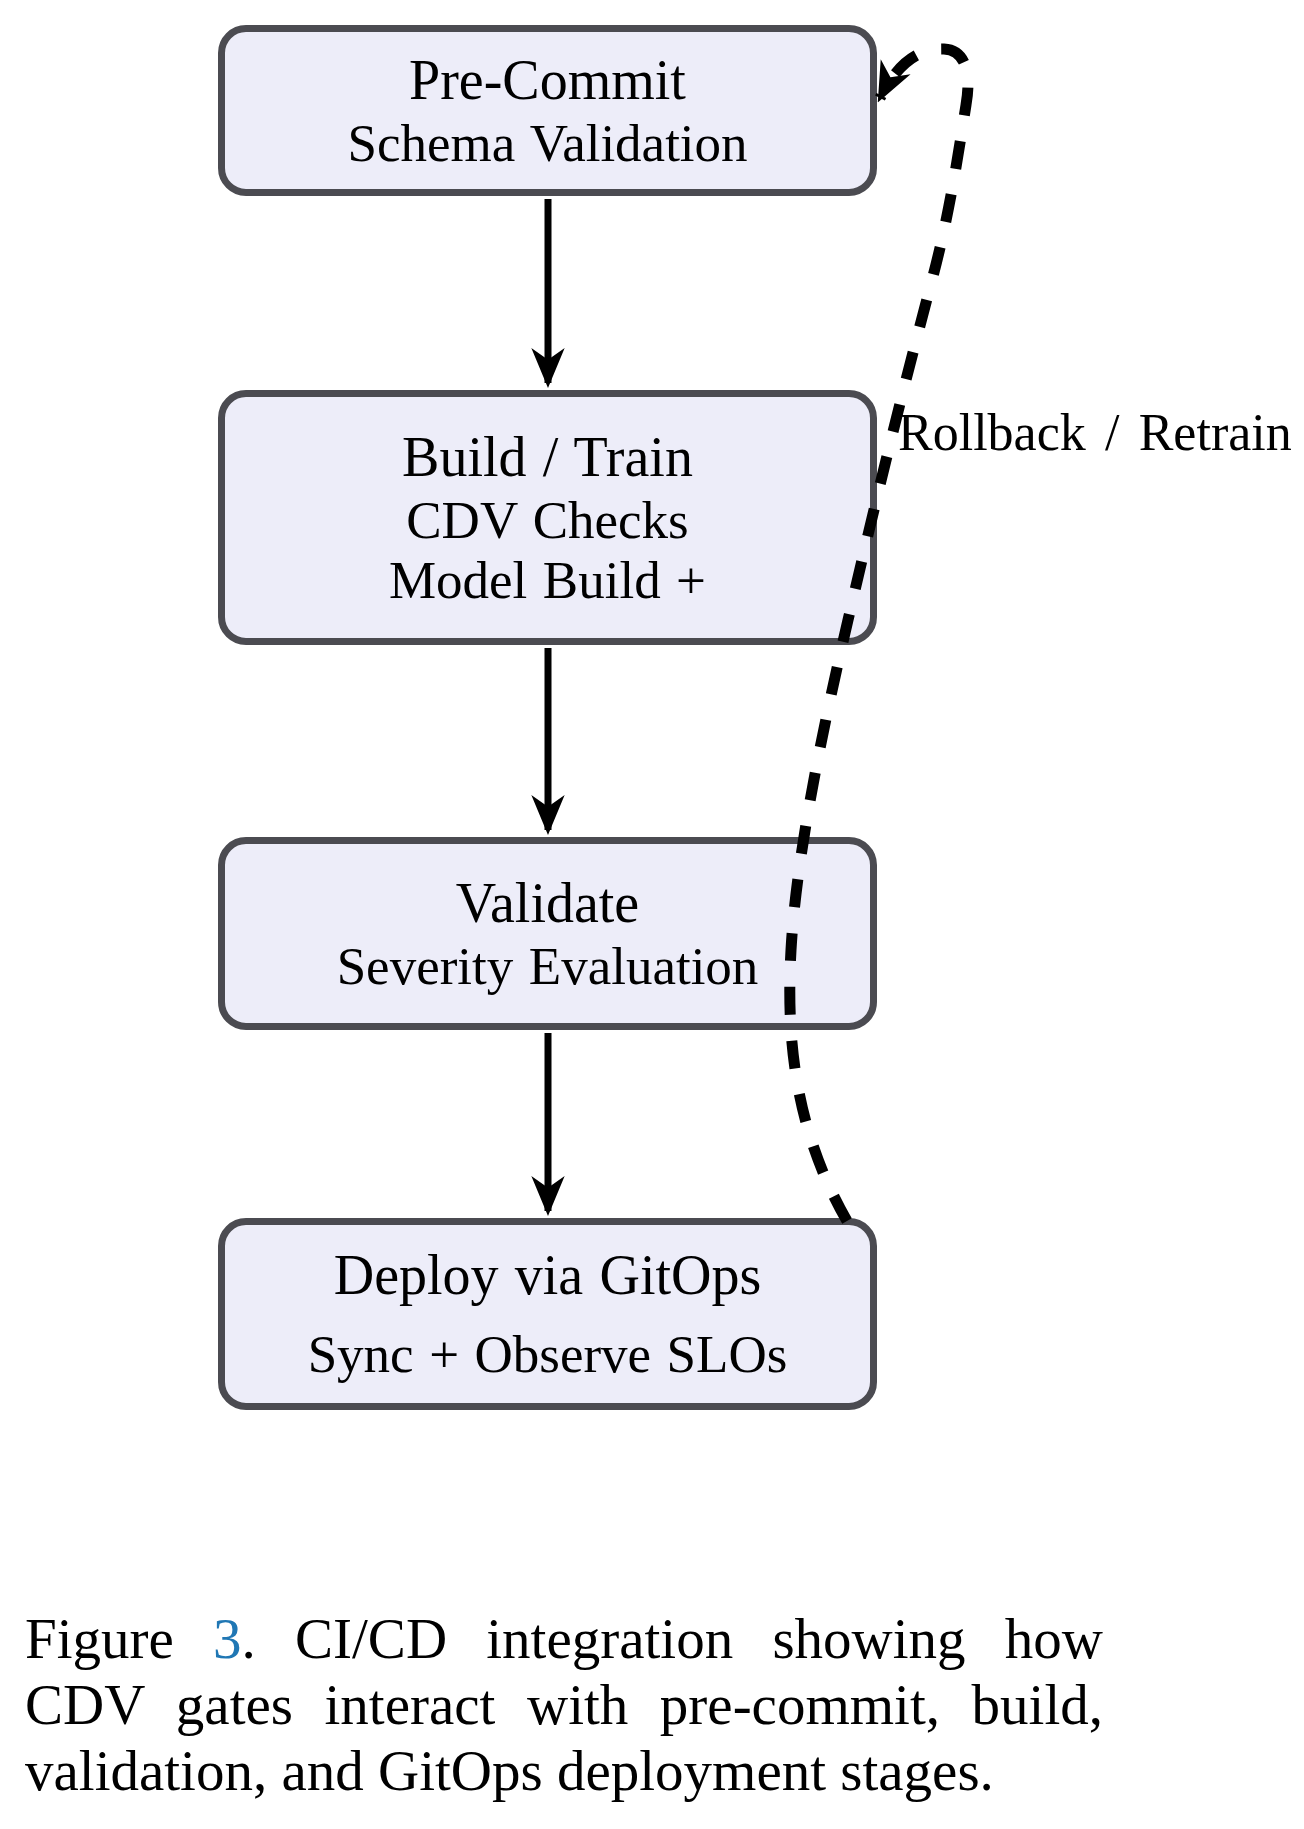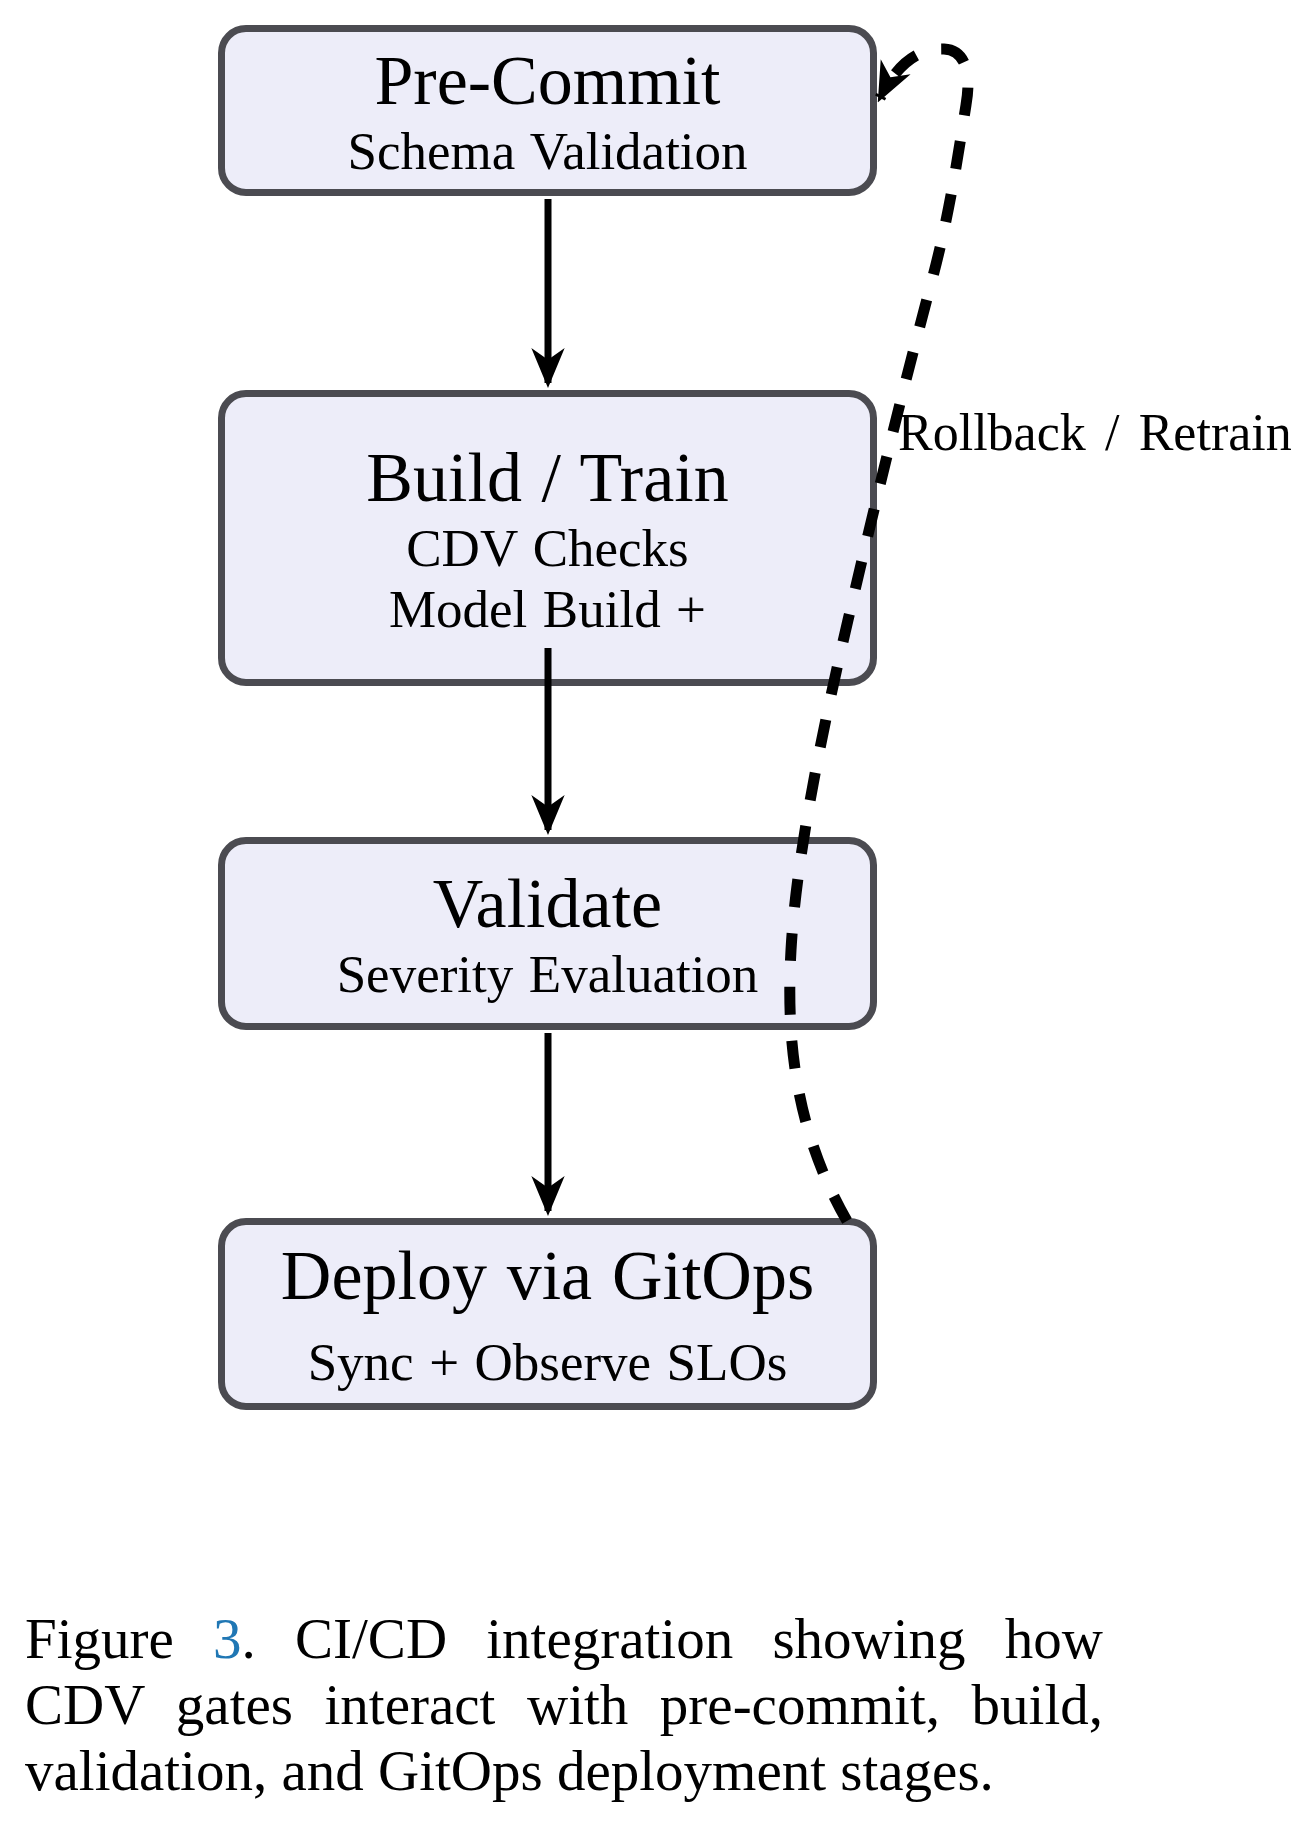--- a/index.html
+++ b/index.html
@@ -28,34 +28,34 @@
     border: 7px solid var(--box-border);
     border-radius: 28px;
     display: flex;
     flex-direction: column;
     align-items: center;
     justify-content: center;
     text-align: center;
     word-spacing: 0.14em;
   }
   .node-title {
-    font-size: 70px;
+    font-size: 56px;
     line-height: 1.16;
     color: var(--ink);
     white-space: nowrap;
     font-family: Liberation Serif, serif;
   }
   .node-line {
     font-size: 53px;
     line-height: 1.14;
     color: var(--ink);
     white-space: nowrap;
   }
   #node-pre-commit { top: 25px;   height: 171px; }
-  #node-build      { top: 390px;  height: 296px; }
+  #node-build      { top: 390px;  height: 255px; }
   #node-validate   { top: 837px;  height: 193px; }
   #node-deploy     { top: 1218px; height: 192px; gap: 16px; }
 
   .overlay {
     position: absolute;
     left: 0; top: 0;
     width: 1304px;
     height: 1829px;
     pointer-events: none;
   }

